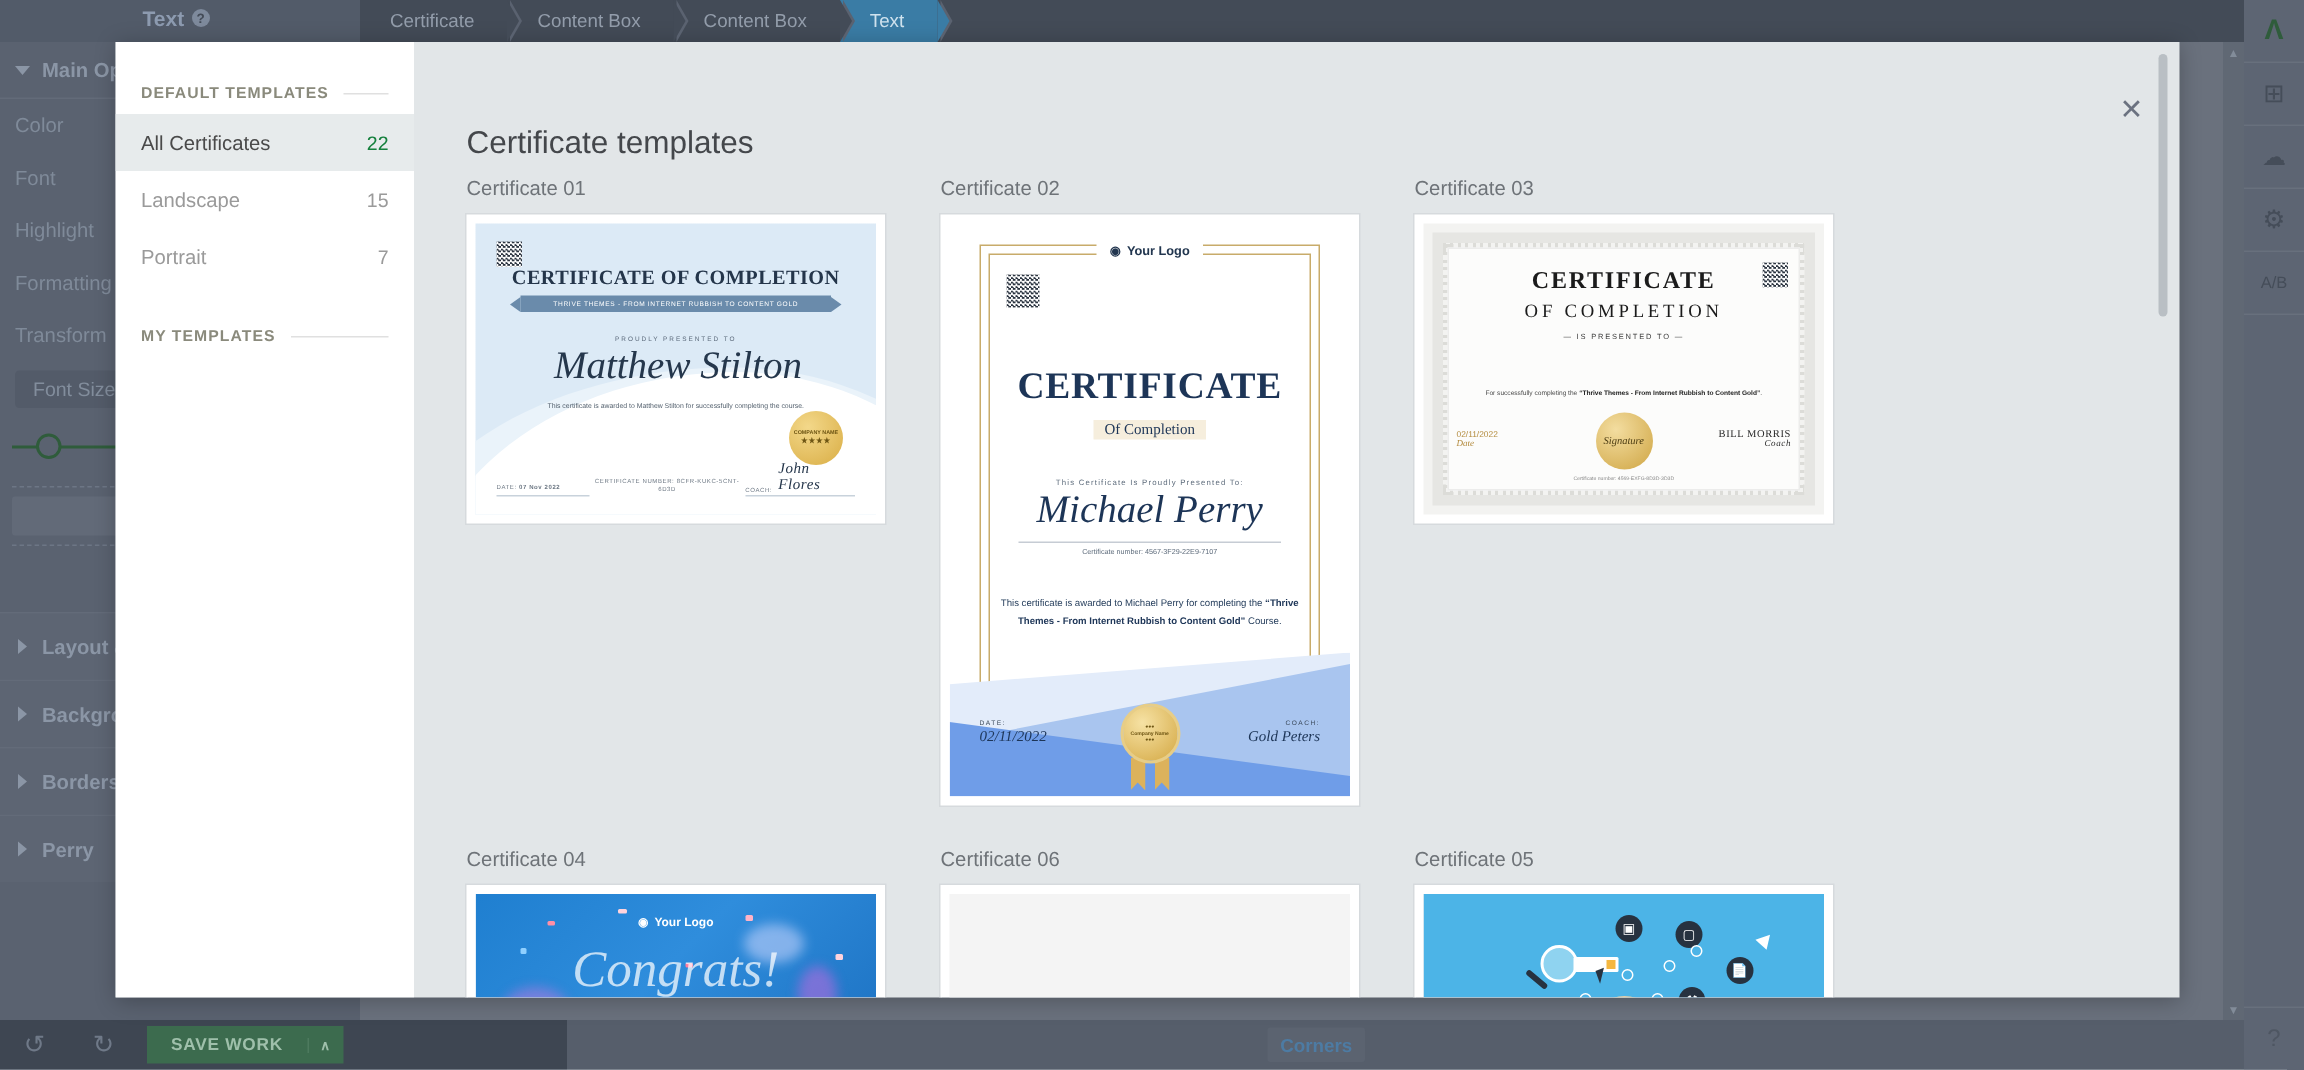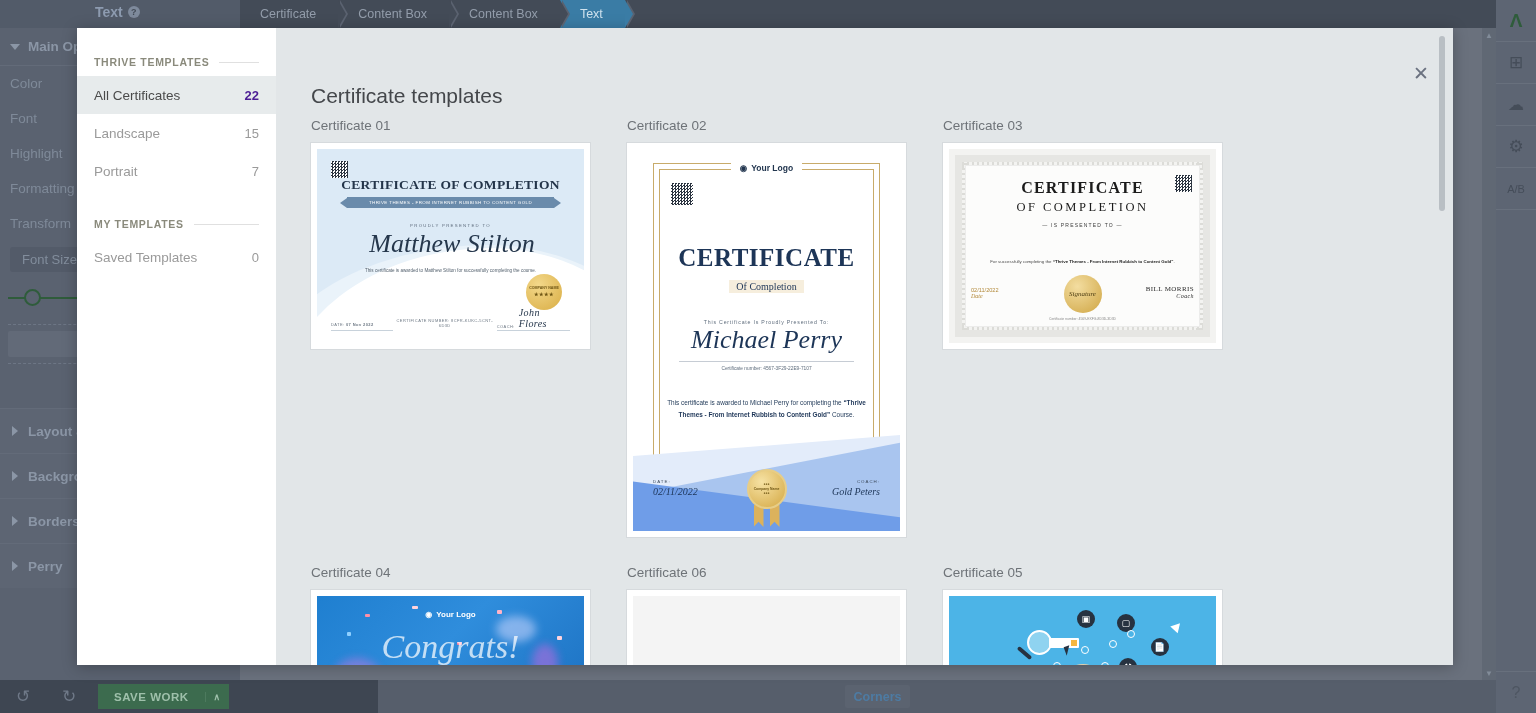--- a/index.html
+++ b/index.html
@@ -133,21 +133,21 @@
     padding: 0 17px; height: 28px; color: #8a8a7c; font-size: 10.5px;
     letter-spacing: .7px; font-weight: bold;
   }
   .side-group-label .rule { flex: 1; height: 1px; background: #e0e0e0; }
   .side-item {
     height: 38px; display: flex; align-items: center; justify-content: space-between;
     padding: 0 17px; color: #9a9a9a; font-size: 13.5px;
   }
   .side-item.active { background: #e7ebec; color: #4a4a4a; font-weight: 500; }
   .side-item .cnt { font-size: 13px; }
-  .side-item.active .cnt { color: #4c1d95; font-weight: bold; }
+  .side-item.active .cnt { color: #15803d; }
 
   #modal-main { flex: 1; position: relative; overflow: hidden; }
   #modal-close {
     position: absolute; right: 22px; top: 36px; width: 20px; height: 20px;
     color: #6b7280; font-size: 19px; line-height: 20px; text-align: center;
   }
   #modal-title { position: absolute; left: 35px; top: 56px; color: #44474b; font-size: 21px; }
   #grid {
     position: absolute; left: 35px; top: 90px; right: 26px; bottom: 0;
     display: grid; grid-template-columns: repeat(3, 279px); gap: 0 37px;
@@ -347,42 +347,38 @@
     <div class="rt-item" style="font-size:17px;">⚙</div>
     <div class="rt-item" style="font-size:11px;">A/B</div>
     <div id="rt-help">?</div>
   </div>
 </div>
 
 <div id="modal">
 
   <div id="modal-sidebar">
     <div class="side-group-label">
-      <span>THRIVE TEMPLATES</span>
+      <span>DEFAULT TEMPLATES</span>
       <span class="rule"></span>
     </div>
     <div class="side-item active">
       <span>All Certificates</span>
       <span class="cnt">22</span>
     </div>
     <div class="side-item">
       <span>Landscape</span>
       <span class="cnt">15</span>
     </div>
     <div class="side-item">
       <span>Portrait</span>
       <span class="cnt">7</span>
     </div>
     <div class="side-group-label" style="margin-top:20px;">
       <span>MY TEMPLATES</span>
       <span class="rule"></span>
-    </div>
-    <div class="side-item">
-      <span>Saved Templates</span>
-      <span class="cnt">0</span>
     </div>
   </div>
 
   <div id="modal-main">
     <div id="modal-close">✕</div>
     <div id="modal-title">Certificate templates</div>
 
     <div id="grid">
 
       <div class="gcell">

